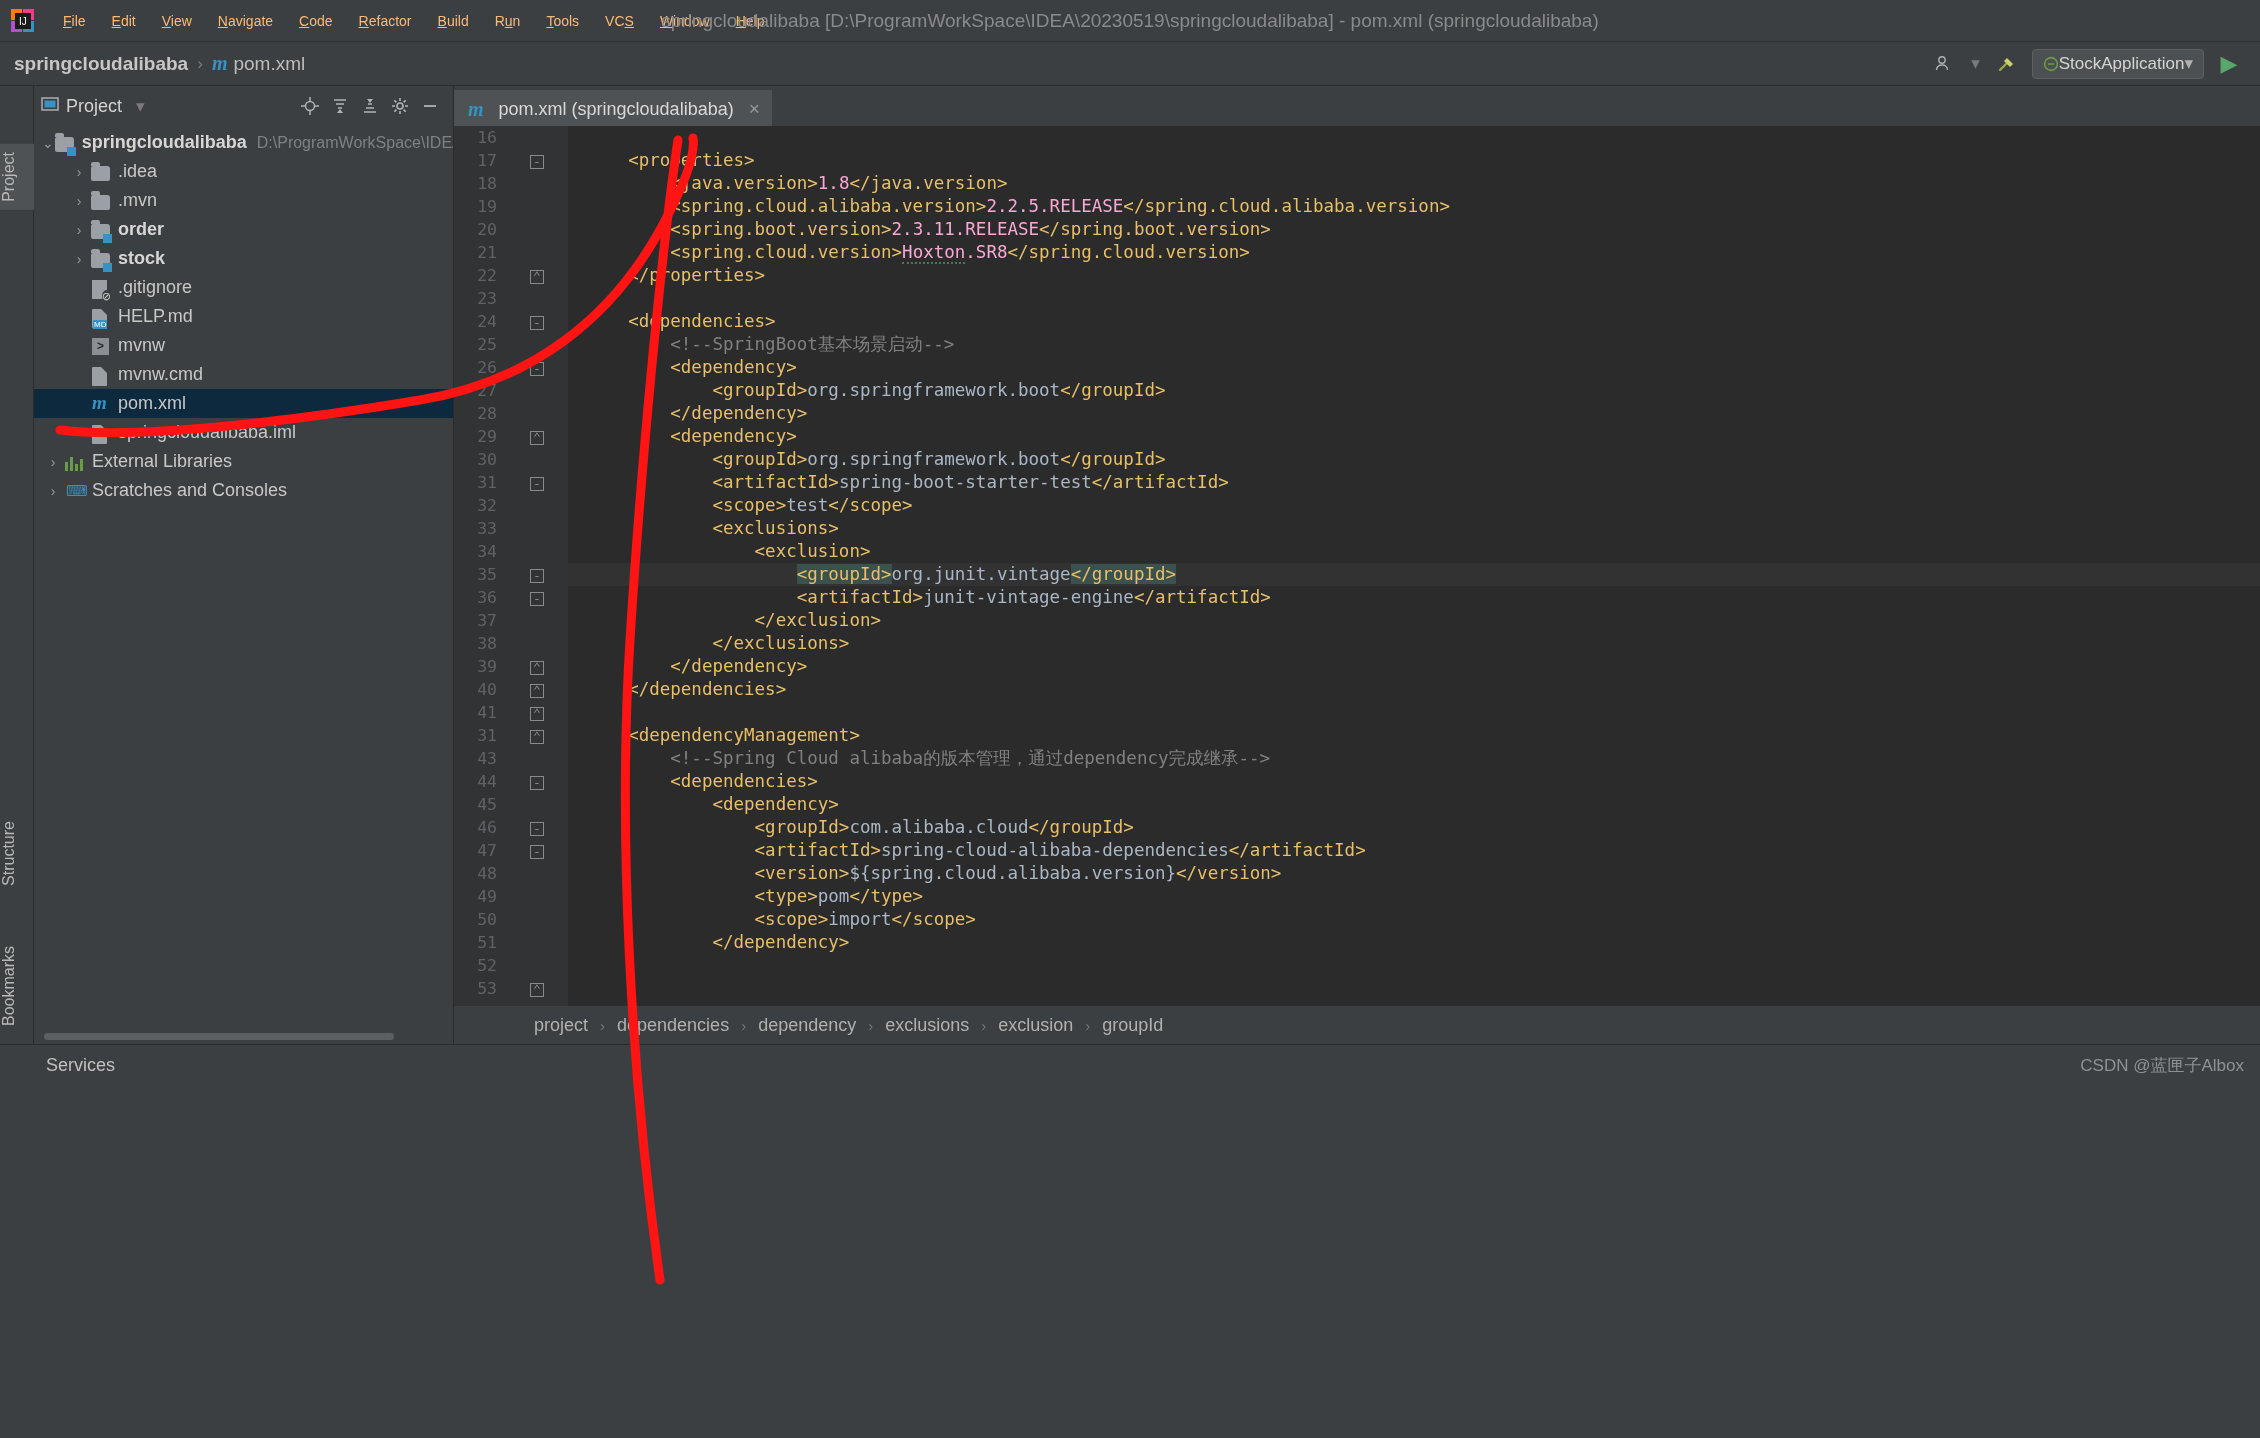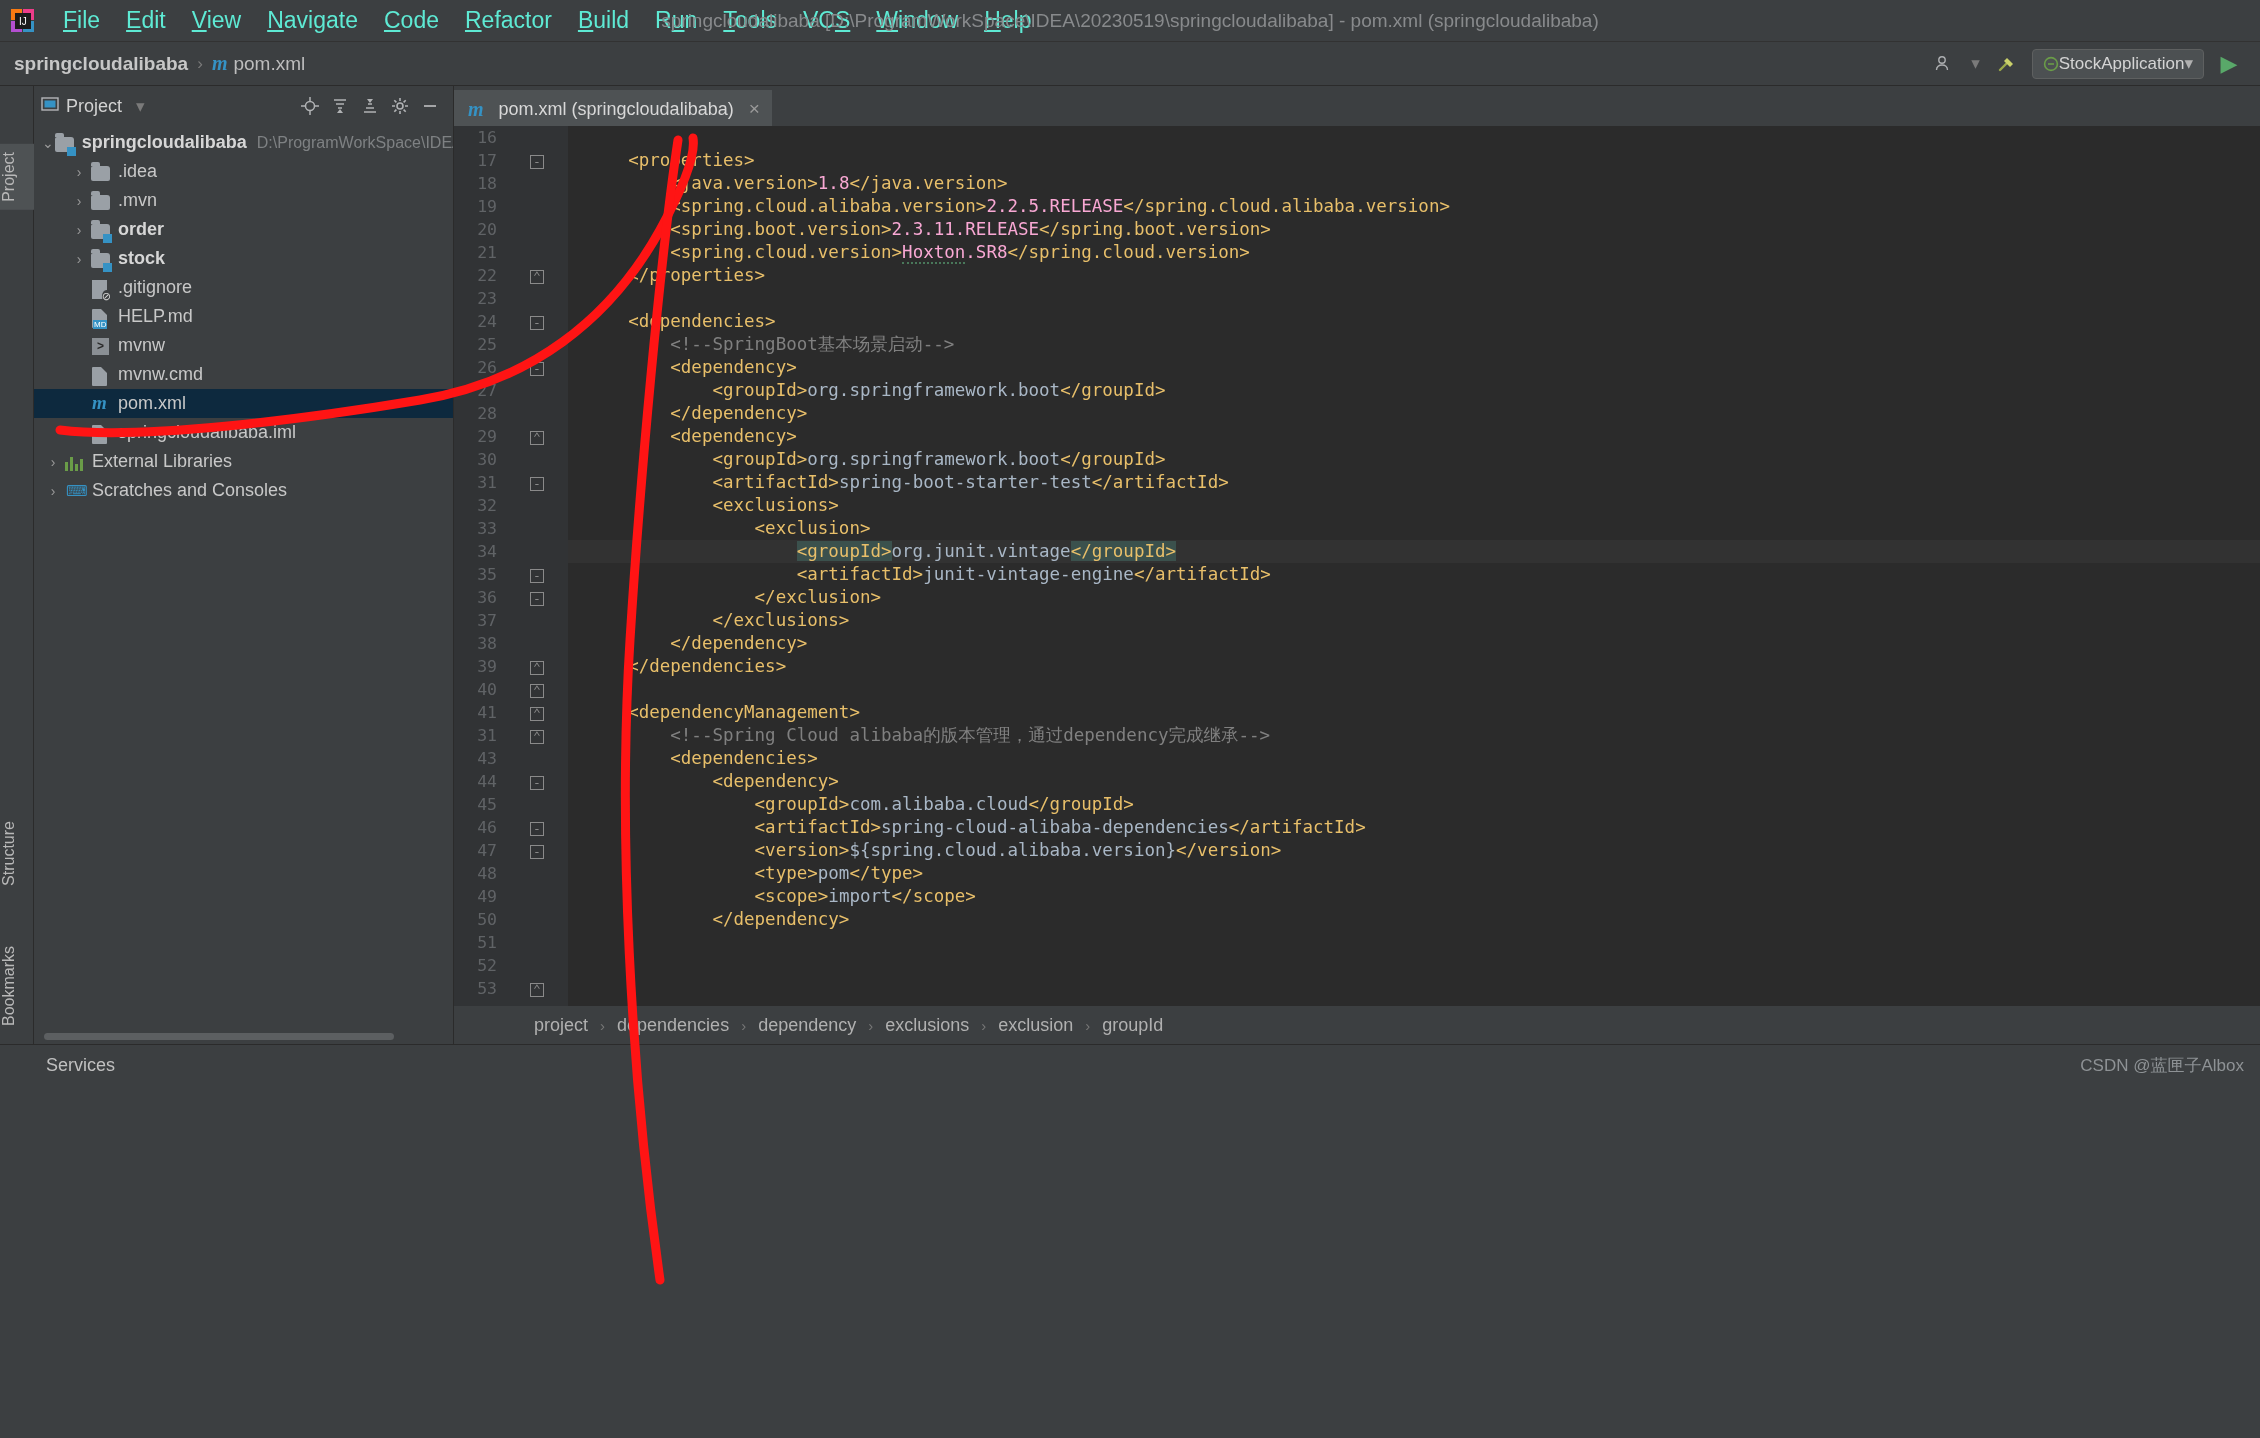--- a/index.html
+++ b/index.html
@@ -13,21 +13,21 @@
 
   
   .menubar {
     height: 42px; background: #3c3f41; display: flex; align-items: center;
     padding-left: 10px; position: relative; flex: 0 0 42px;
     border-bottom: 1px solid #323232;
   }
   .ij-logo { width: 26px; height: 26px; margin-right: 14px; position: relative; flex:0 0 26px;}
   .ij-logo svg { display:block; }
   .menu-item {
-    color: #5eead4; font-size: 23px; padding: 4px 13px; cursor: default; white-space: nowrap;
+    color: #fdba74; font-size: 14px; padding: 4px 13px; cursor: default; white-space: nowrap;
   }
   .menu-item u { text-decoration: underline; }
   .win-title {
     position: absolute; left: 0; right: 0; top: 0; height: 42px;
     display: flex; align-items: center; justify-content: center;
     color: #888a8c; font-size: 19px; pointer-events: none;
   }
 
   
   .navbar {
@@ -482,20 +482,21 @@
             <div class="ln">    <span class="tag">&lt;/properties&gt;</span></div>
             <div class="ln">&nbsp;</div>
             <div class="ln">    <span class="tag">&lt;dependencies&gt;</span></div>
             <div class="ln">        <span class="com">&lt;!--SpringBoot基本场景启动--&gt;</span></div>
             <div class="ln">        <span class="tag">&lt;dependency&gt;</span></div>
             <div class="ln">            <span class="tag">&lt;groupId&gt;</span><span class="val">org.springframework.boot</span><span class="tag">&lt;/groupId&gt;</span></div>
             <div class="ln">        <span class="tag">&lt;/dependency&gt;</span></div>
             <div class="ln">        <span class="tag">&lt;dependency&gt;</span></div>
             <div class="ln">            <span class="tag">&lt;groupId&gt;</span><span class="val">org.springframework.boot</span><span class="tag">&lt;/groupId&gt;</span></div>
             <div class="ln">            <span class="tag">&lt;artifactId&gt;</span><span class="val">spring-boot-starter-test</span><span class="tag">&lt;/artifactId&gt;</span></div>
+            <div class="ln">            <span class="tag">&lt;scope&gt;</span><span class="val">test</span><span class="tag">&lt;/scope&gt;</span></div>
             <div class="ln">            <span class="tag">&lt;exclusions&gt;</span></div>
             <div class="ln">                <span class="tag">&lt;exclusion&gt;</span></div>
             <div class="ln hl">                    <span class="tag sel-hl">&lt;groupId&gt;</span><span class="val">org.junit.vintage</span><span class="tag sel-hl">&lt;/groupId&gt;</span></div>
             <div class="ln">                    <span class="tag">&lt;artifactId&gt;</span><span class="val">junit-vintage-engine</span><span class="tag">&lt;/artifactId&gt;</span></div>
             <div class="ln">                <span class="tag">&lt;/exclusion&gt;</span></div>
             <div class="ln">            <span class="tag">&lt;/exclusions&gt;</span></div>
             <div class="ln">        <span class="tag">&lt;/dependency&gt;</span></div>
             <div class="ln">    <span class="tag">&lt;/dependencies&gt;</span></div>
             <div class="ln">&nbsp;</div>
             <div class="ln">    <span class="tag">&lt;dependencyManagement&gt;</span></div>

